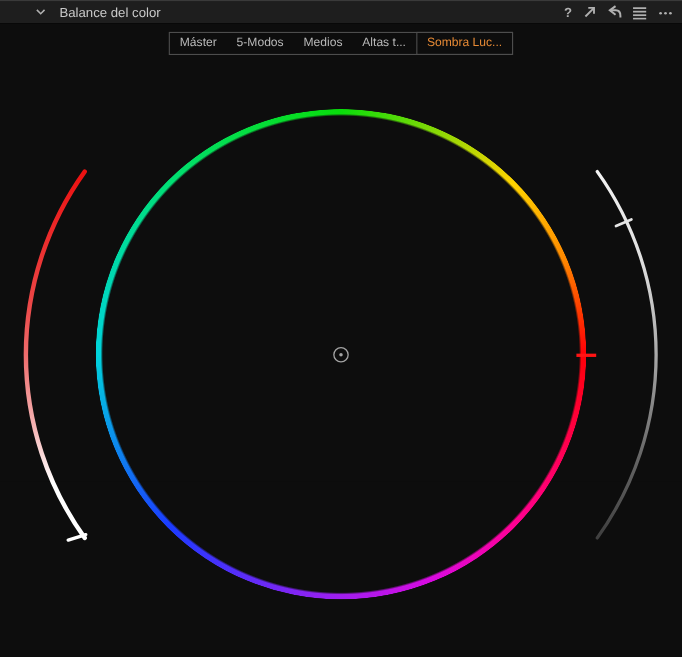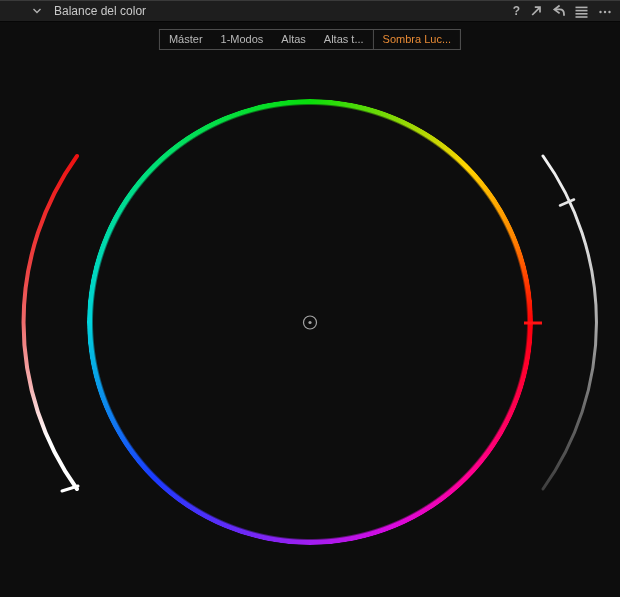--- a/index.html
+++ b/index.html
@@ -99,22 +99,22 @@
           <circle cx="2.5" cy="8" r="1.2" fill="var(--icon)"></circle>
           <circle cx="7" cy="8" r="1.2" fill="var(--icon)"></circle>
           <circle cx="11.5" cy="8" r="1.2" fill="var(--icon)"></circle>
         </svg>
       </span>
     </span>
   </div>
 
   <div class="tab-strip">
       <div class="tab">Máster</div>
-      <div class="tab">1-Modos</div>
-      <div class="tab">Altas</div>
+      <div class="tab">5-Modos</div>
+      <div class="tab">Medios</div>
       <div class="tab">Altas t...</div>
       <div class="tab active">Sombra Luc...</div>
     </div>
 
   <div class="hue-ring" id="hue-ring" style="background: conic-gradient(from 90deg, rgb(255, 0, 8) 0deg, rgb(255, 0, 85) 24deg, rgb(255, 0, 149) 45deg, rgb(217, 10, 224) 68deg, rgb(161, 30, 240) 90deg, rgb(27, 59, 255) 135deg, rgb(0, 212, 220) 180deg, rgb(0, 223, 117) 225deg, rgb(9, 221, 11) 270deg, rgb(255, 212, 0) 315deg, rgb(255, 136, 0) 337deg, rgb(255, 51, 0) 351deg, rgb(255, 0, 8) 360deg);"></div>
 
   <svg class="overlay" width="620" height="597" viewBox="0 0 620 597">
     <defs>
       <linearGradient id="gradL" gradientUnits="userSpaceOnUse" x1="77" y1="156" x2="77" y2="489">
           <stop offset="0" stop-color="#ec1111"></stop>

